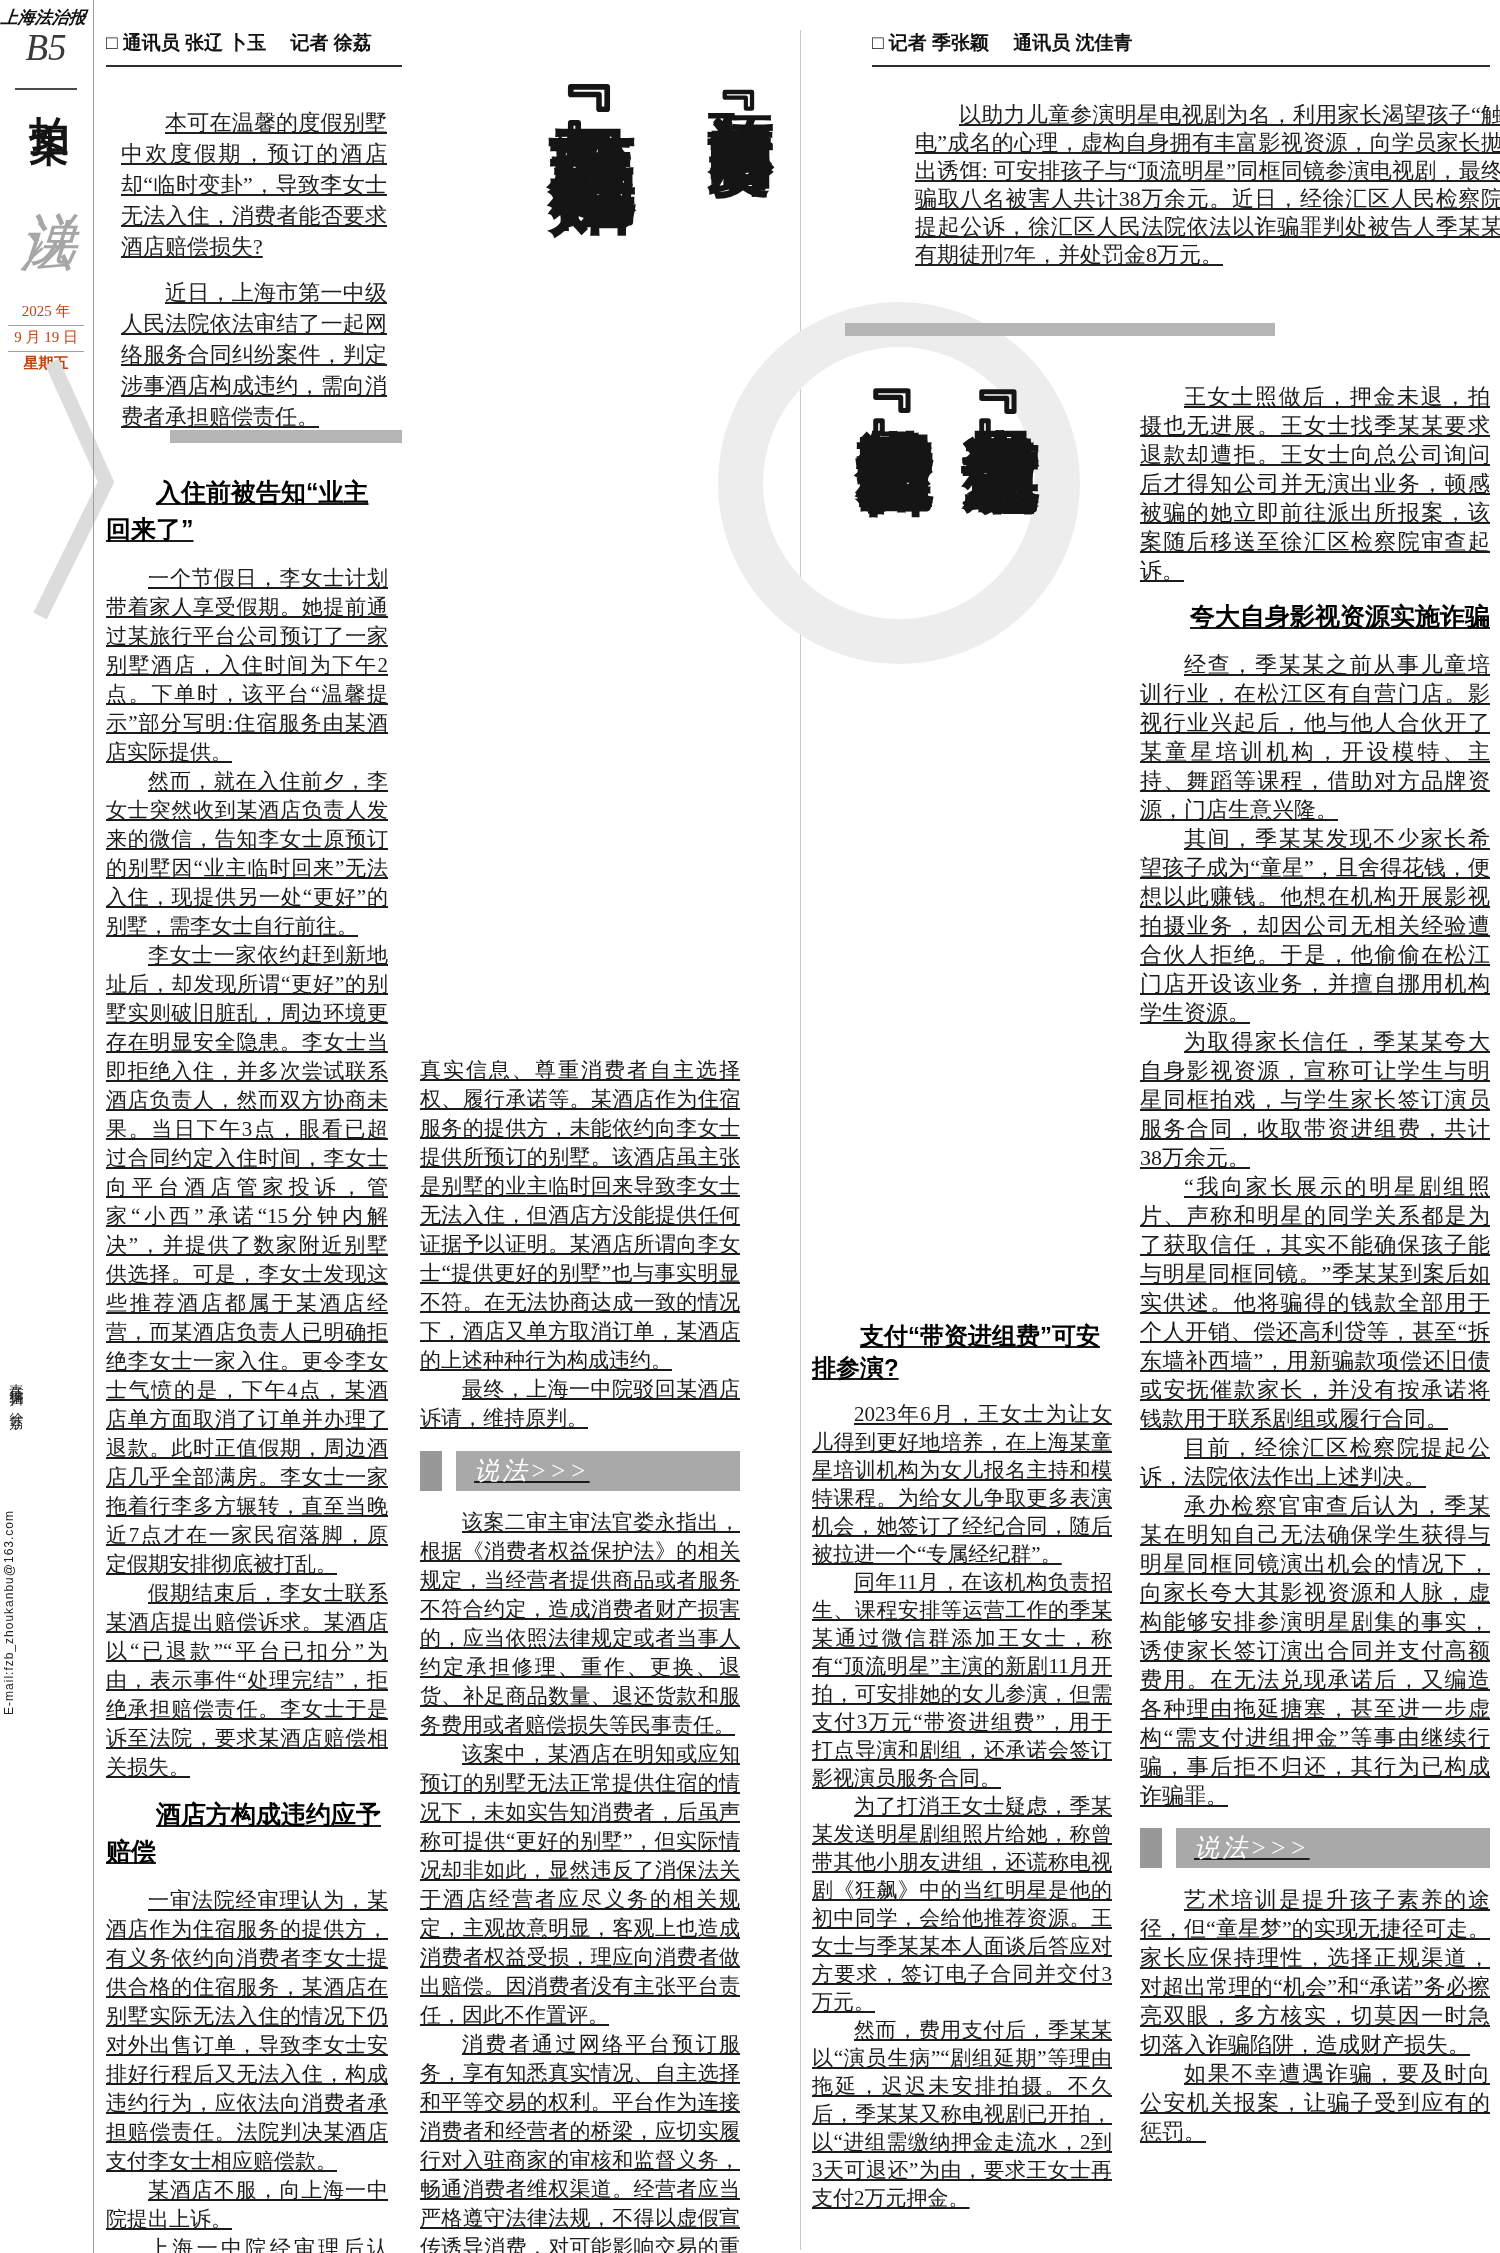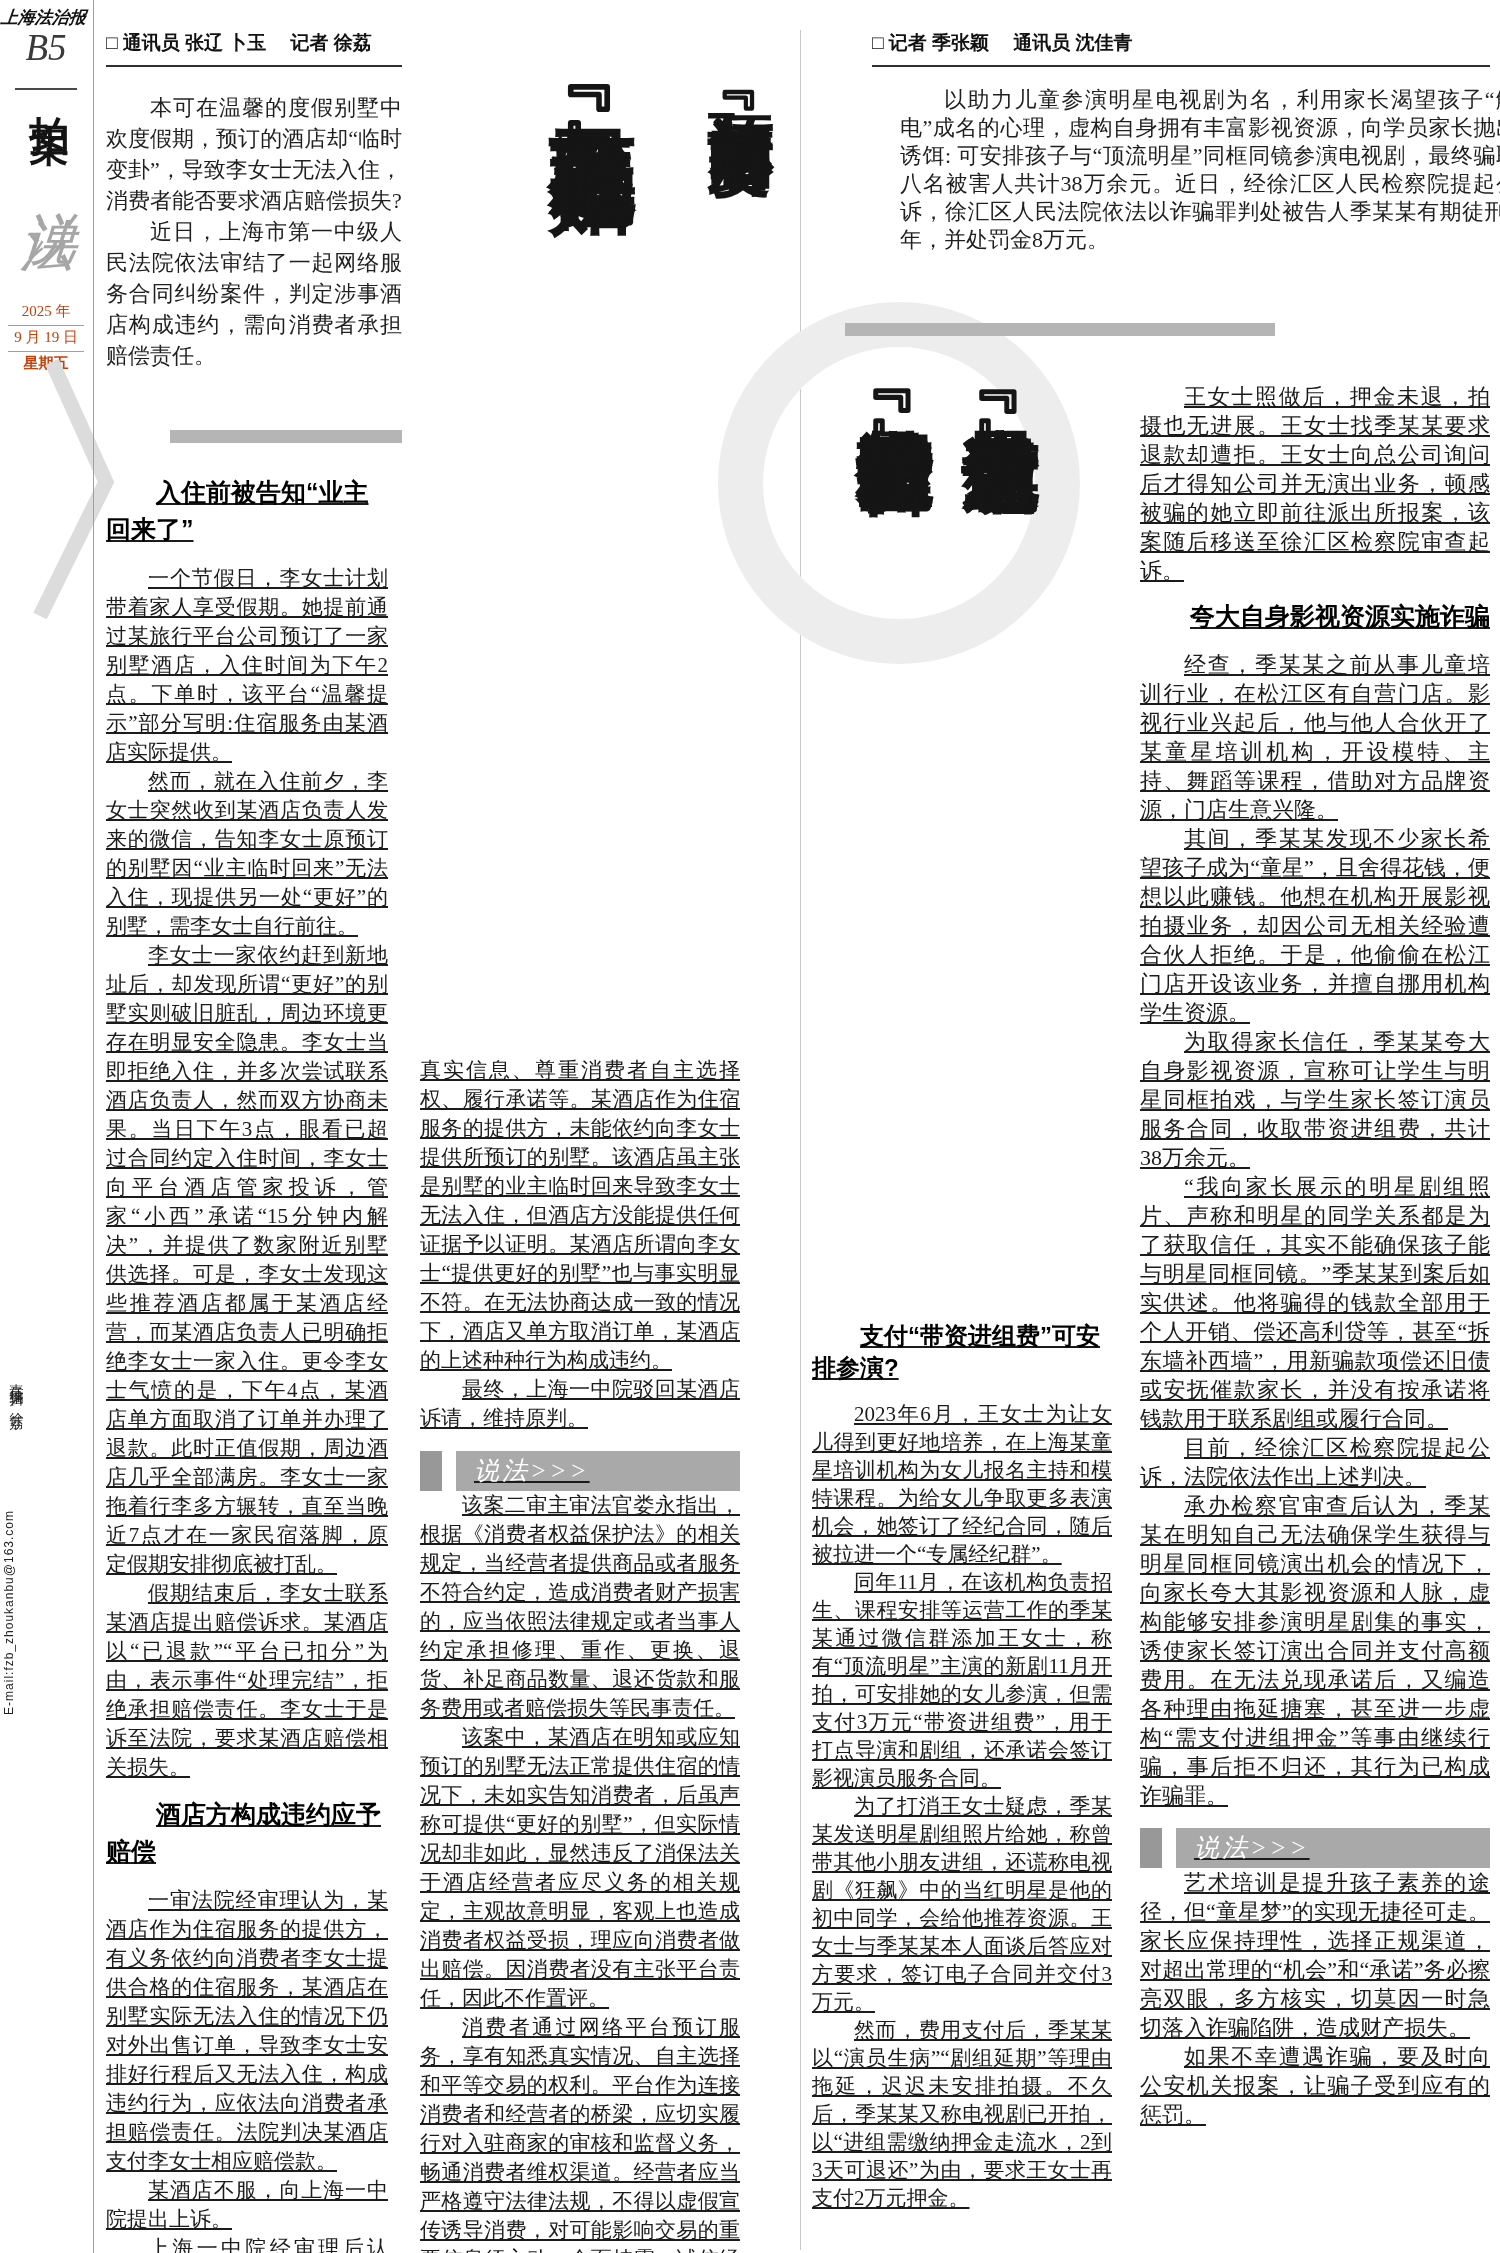--- a/index.html
+++ b/index.html
@@ -28,31 +28,31 @@
   .zigzag { position:absolute; left:10px; top:358px; }
   .editor { position:absolute; left:7px; top:1372px; writing-mode:vertical-rl; text-orientation:upright;
             font-size:14px; letter-spacing:3px; color:#222; }
   .email  { position:absolute; left:2px; top:1510px; writing-mode:vertical-rl; transform:rotate(180deg);
             font-family:"Liberation Sans","DejaVu Sans",sans-serif; font-size:12px; letter-spacing:1px; color:#222; }
 
   
   .byline { position:absolute; font-family:"Liberation Sans","DejaVu Sans",sans-serif; font-weight:bold;
             font-size:19px; color:#111; padding-bottom:9px; border-bottom:2px solid #2e2e2e; }
   .lead { position:absolute; text-align:justify; color:#1f1f1f; }
-  .lead p { margin:0; text-indent:2em; }
+  .lead p { margin:15px; text-indent:2em;text-decoration:underline; }
   .graybar { position:absolute; height:13px; background:#b5b5b5; }
   .v-head { position:absolute; writing-mode:vertical-rl; font-weight:bold; color:#151515;
             font-family:"Liberation Serif","DejaVu Serif",serif; line-height:1; margin:0; }
   .col { position:absolute; text-align:justify; overflow:hidden;text-decoration:underline; }
   .col p { margin:0; text-indent:2em; }
   .col p.cont { text-indent:0; }
   .col h2 { font-family:"Liberation Sans","DejaVu Sans",sans-serif; font-weight:bold; color:#000;
             margin:14px 0 16px; text-indent:2em; text-align:left; }
   .col > h2:first-child { margin-top:4px; }
-  .shuofa { display:flex; align-items:center; height:40px; margin:18px 0 0;border-radius:19px; }
+  .shuofa { display:flex; align-items:center; height:40px; margin:18px 0 17px;border-radius:19px; }
   .shuofa .sq { width:22px; height:40px; background:#989898; margin-right:14px; flex:0 0 auto; }
   .shuofa .bar { flex:1; height:40px; background:#a9a9a9; color:#ffffff; font-style:italic;
                  font-size:25px; line-height:40px; padding-left:18px; letter-spacing:3px; }
 
   
   .byline-left { left:106px; top:30px; width:296px; }
   .lead-left { left:106px; top:92px; width:296px; font-size:22px; line-height:31px; }
   .graybar-left { left:170px; top:430px; width:232px; }
   .head-main-left { left:548px; top:58px; font-size:88px; letter-spacing:2px; }
   .head-kicker-left { left:708px; top:60px; font-size:66px; letter-spacing:2px; }

